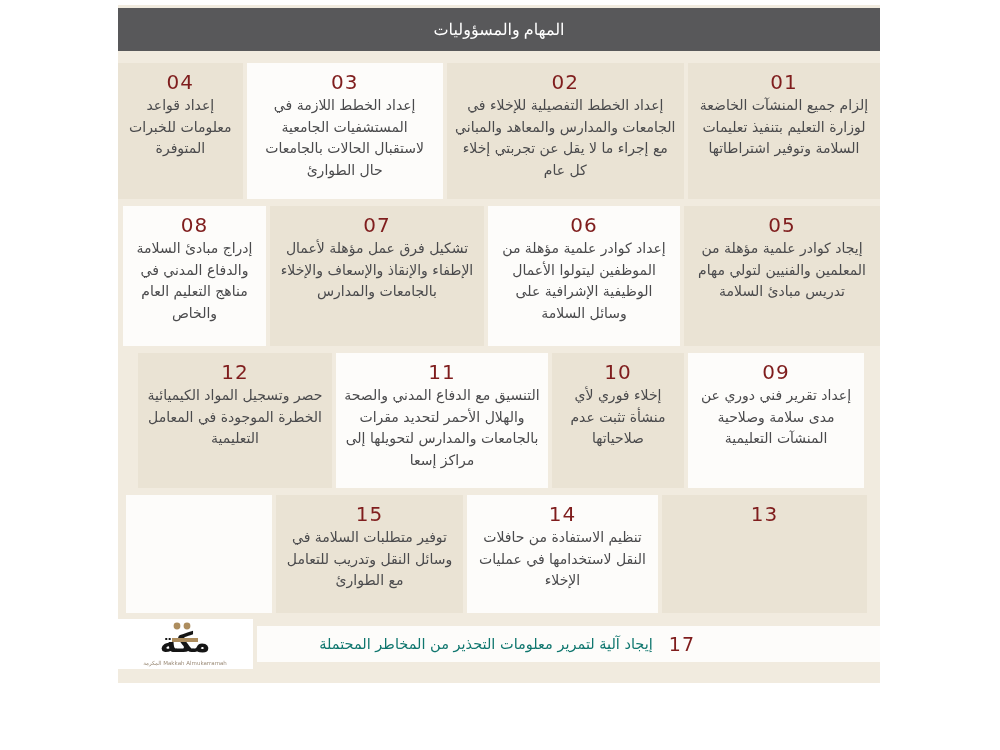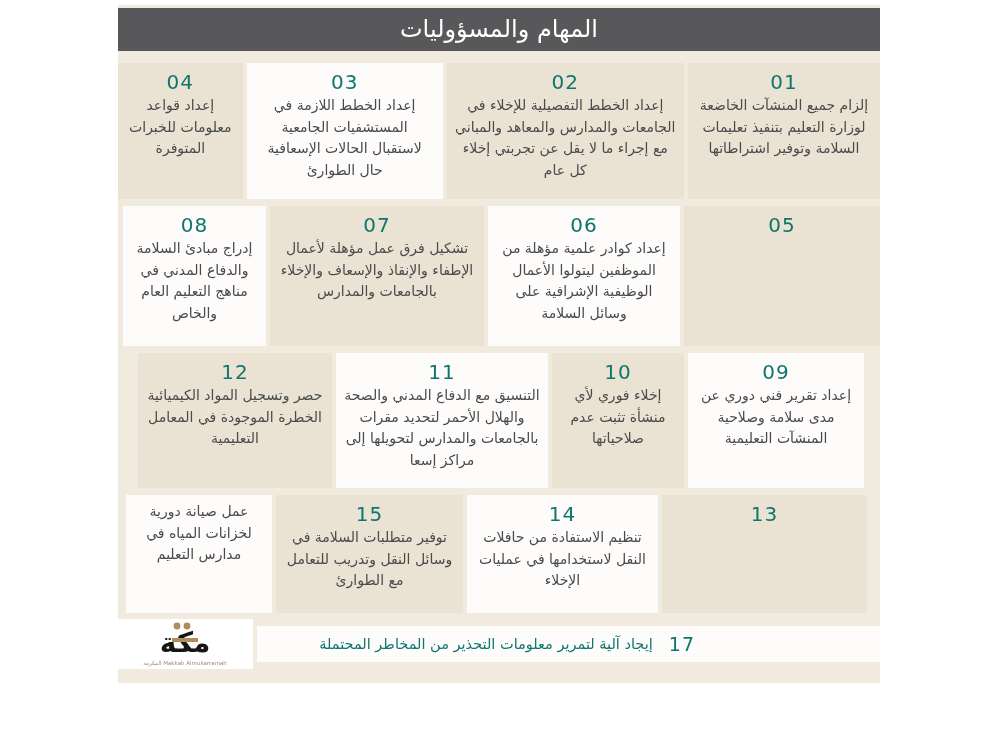--- a/index.html
+++ b/index.html
@@ -1,28 +1,28 @@
 <!DOCTYPE html>
 <html lang="ar"><head>
 <meta charset="utf-8">
 <style>
   html,body{margin:0;padding:0;background:#ffffff;font-family:"DejaVu Sans",sans-serif;}
   .page{position:relative;width:1000px;height:750px;background:#ffffff;overflow:hidden;}
   .content{position:absolute;left:118px;top:5px;width:762px;background:#f1ebdf;direction:rtl;padding:3px 0 14px 0;}
-  .header{height:43px;line-height:43px;background:#58585a;color:#ffffff;text-align:center;font-size:24px;letter-spacing:0.5px;}
+  .header{height:43px;line-height:43px;background:#58585a;color:#ffffff;text-align:center;font-size:16px;letter-spacing:0.5px;font-family:Liberation Serif, serif;}
   .rows{padding:0;}
   .row{display:flex;gap:4px;margin-top:7px;}
   .row1{margin-top:12px;height:136px;}
   .row2{height:140px;}
   .row3{height:135px;padding-right:16px;}
   .row4{height:118px;padding-right:13px;}
   .card{height:100%;box-sizing:border-box;padding:6px 8px;text-align:center;}
   .beige{background:#eae3d4;}
   .white{background:#fdfcfa;}
-  .num{font-size:20px;color:#0f766e;letter-spacing:1px;line-height:1.3;}
+  .num{font-size:20px;color:#7f1d1d;letter-spacing:1px;line-height:1.3;}
   .txt{font-size:14px;line-height:1.55;color:#4a4a4c;text-align:center;}
   .c1{width:196px}.c2{width:242px}.c3{width:200px}.c4{width:127px}
   .c5{width:196px}.c6{width:192px}.c7{width:214px}.c8{width:143px}
   .c9{width:176px}.c10{width:132px}.c11{width:212px}.c12{width:194px}
   .c13{width:205px}.c14{width:191px}.c15{width:187px}.c16{width:146px}
   .bottom{display:flex;gap:4px;margin-top:6px;height:50px;align-items:center;}
   .bar{flex:1;height:36px;background:#fdfcfa;display:flex;align-items:center;gap:16px;padding:0 185px 0 10px;box-sizing:border-box;}
   .bar .num{font-size:19px;}
   .bartxt{font-size:14.5px;color:#0f766e;white-space:nowrap;}
   .logo{width:135px;height:50px;background:#ffffff;display:flex;align-items:center;justify-content:center;}
@@ -41,31 +41,32 @@
         <div class="card c1 beige">
           <div class="num">01</div>
           <div class="txt">إلزام جميع المنشآت الخاضعة لوزارة التعليم بتنفيذ تعليمات السلامة وتوفير اشتراطاتها</div>
         </div>
         <div class="card c2 beige">
           <div class="num">02</div>
           <div class="txt">إعداد الخطط التفصيلية للإخلاء في الجامعات والمدارس والمعاهد والمباني مع إجراء ما لا يقل عن تجربتي إخلاء كل عام</div>
         </div>
         <div class="card c3 white">
           <div class="num">03</div>
-          <div class="txt">إعداد الخطط اللازمة في المستشفيات الجامعية لاستقبال الحالات الإسعافية حال الطوارئ</div>
+          <div class="txt">إعداد الخطط اللازمة في المستشفيات الجامعية لاستقبال الحالات بالجامعات حال الطوارئ</div>
         </div>
         <div class="card c4 beige">
           <div class="num">04</div>
           <div class="txt">إعداد قواعد معلومات للخبرات المتوفرة</div>
         </div>
       </div>
 
       <div class="row row2">
         <div class="card c5 beige">
           <div class="num">05</div>
+          <div class="txt">إيجاد كوادر علمية مؤهلة من المعلمين والفنيين لتولي مهام تدريس مبادئ السلامة</div>
         </div>
         <div class="card c6 white">
           <div class="num">06</div>
           <div class="txt">إعداد كوادر علمية مؤهلة من الموظفين ليتولوا الأعمال الوظيفية الإشرافية على وسائل السلامة</div>
         </div>
         <div class="card c7 beige">
           <div class="num">07</div>
           <div class="txt">تشكيل فرق عمل مؤهلة لأعمال الإطفاء والإنقاذ والإسعاف والإخلاء بالجامعات والمدارس</div>
         </div>
         <div class="card c8 white">
@@ -99,21 +100,20 @@
         </div>
         <div class="card c14 white">
           <div class="num">14</div>
           <div class="txt">تنظيم الاستفادة من حافلات النقل لاستخدامها في عمليات الإخلاء</div>
         </div>
         <div class="card c15 beige">
           <div class="num">15</div>
           <div class="txt">توفير متطلبات السلامة في وسائل النقل وتدريب للتعامل مع الطوارئ</div>
         </div>
         <div class="card c16 white">
-          <div class="txt">عمل صيانة دورية لخزانات المياه في مدارس التعليم</div>
         </div>
       </div>
 
       <div class="bottom">
         <div class="bar">
           <div class="num">17</div>
           <div class="bartxt">إيجاد آلية لتمرير معلومات التحذير من المخاطر المحتملة</div>
         </div>
         <div class="logo">
           <svg width="135" height="50" viewBox="0 0 135 50" xmlns="http://www.w3.org/2000/svg">

